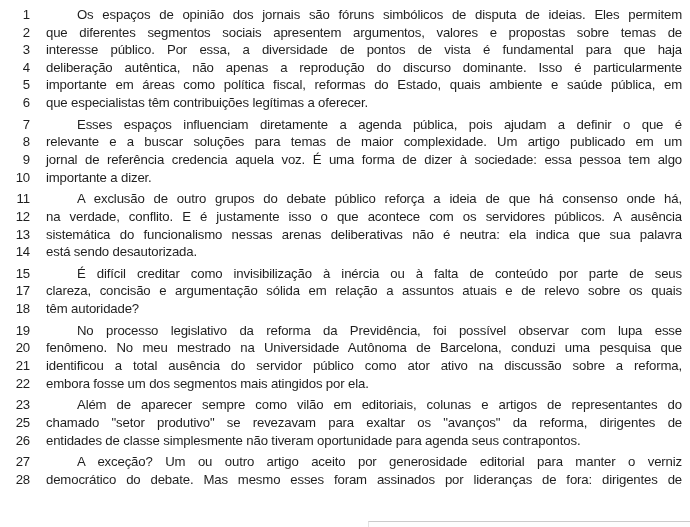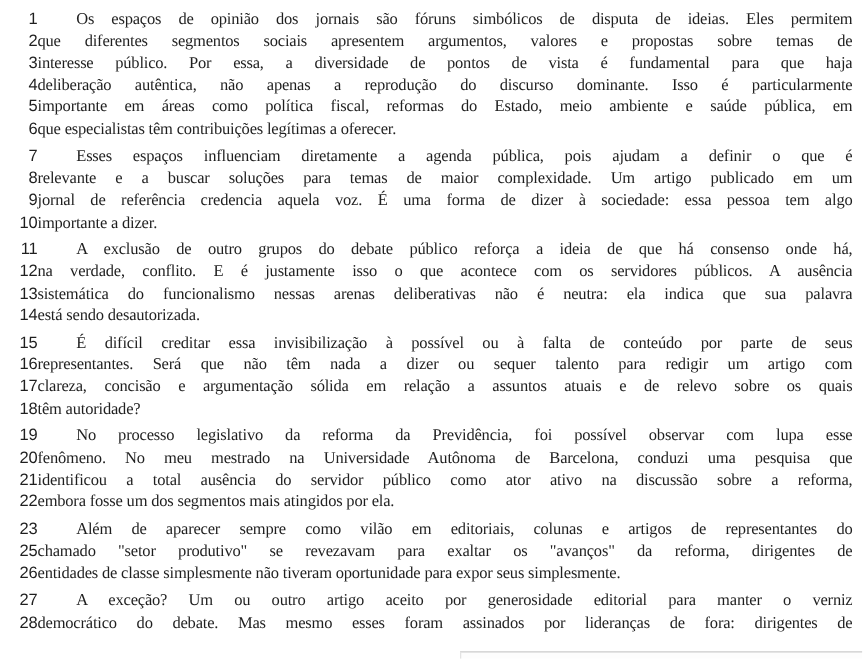--- a/index.html
+++ b/index.html
@@ -24,23 +24,23 @@
   }
   .row.gap { margin-top: 4.2px; }
   .num {
     flex: 0 0 30px;
     width: 30px;
     text-align: right;
     user-select: none;
   }
   .txt {
     flex: 1;
+    margin-left: 16px;
     text-align: justify;
     text-align-last: justify;
-    font-family: Liberation Serif, serif;
   }
   .txt.indent { text-indent: 31px; }
   .txt.no-justify { text-align: right; text-align-last: left; }
   .cutoff {
     position: absolute;
     left: 368px;
     right: 0;
     top: 521px;
     height: 6px;
     background: #fdfdfd;
@@ -64,21 +64,21 @@
       <div class="row">
     <span class="num">3</span>
     <span class="txt">interesse público. Por essa, a diversidade de pontos de vista é fundamental para que haja</span>
   </div>
       <div class="row">
     <span class="num">4</span>
     <span class="txt">deliberação autêntica, não apenas a reprodução do discurso dominante. Isso é particularmente</span>
   </div>
       <div class="row">
     <span class="num">5</span>
-    <span class="txt">importante em áreas como política fiscal, reformas do Estado, meio ambiente e saúde pública, em</span>
+    <span class="txt">importante em áreas como política fiscal, reformas do Estado, quais ambiente e saúde pública, em</span>
   </div>
       <div class="row">
     <span class="num">6</span>
     <span class="txt no-justify">que especialistas têm contribuições legítimas a oferecer.</span>
   </div>
       <div class="row gap">
     <span class="num">7</span>
     <span class="txt indent">Esses espaços influenciam diretamente a agenda pública, pois ajudam a definir o que é</span>
   </div>
       <div class="row">
@@ -104,25 +104,21 @@
       <div class="row">
     <span class="num">13</span>
     <span class="txt">sistemática do funcionalismo nessas arenas deliberativas não é neutra: ela indica que sua palavra</span>
   </div>
       <div class="row">
     <span class="num">14</span>
     <span class="txt no-justify">está sendo desautorizada.</span>
   </div>
       <div class="row gap">
     <span class="num">15</span>
-    <span class="txt indent">É difícil creditar essa invisibilização à possível ou à falta de conteúdo por parte de seus</span>
-  </div>
-      <div class="row">
-    <span class="num">16</span>
-    <span class="txt">representantes. Será que não têm nada a dizer ou sequer talento para redigir um artigo com</span>
+    <span class="txt indent">É difícil creditar como invisibilização à inércia ou à falta de conteúdo por parte de seus</span>
   </div>
       <div class="row">
     <span class="num">17</span>
     <span class="txt">clareza, concisão e argumentação sólida em relação a assuntos atuais e de relevo sobre os quais</span>
   </div>
       <div class="row">
     <span class="num">18</span>
     <span class="txt no-justify">têm autoridade?</span>
   </div>
       <div class="row gap">
@@ -144,21 +140,21 @@
       <div class="row gap">
     <span class="num">23</span>
     <span class="txt indent">Além de aparecer sempre como vilão em editoriais, colunas e artigos de representantes do</span>
   </div>
       <div class="row">
     <span class="num">25</span>
     <span class="txt">chamado "setor produtivo" se revezavam para exaltar os "avanços" da reforma, dirigentes de</span>
   </div>
       <div class="row">
     <span class="num">26</span>
-    <span class="txt no-justify">entidades de classe simplesmente não tiveram oportunidade para expor seus simplesmente.</span>
+    <span class="txt no-justify">entidades de classe simplesmente não tiveram oportunidade para agenda seus contrapontos.</span>
   </div>
       <div class="row gap">
     <span class="num">27</span>
     <span class="txt indent">A exceção? Um ou outro artigo aceito por generosidade editorial para manter o verniz</span>
   </div>
       <div class="row">
     <span class="num">28</span>
     <span class="txt">democrático do debate. Mas mesmo esses foram assinados por lideranças de fora: dirigentes de</span>
   </div>
     </div>

